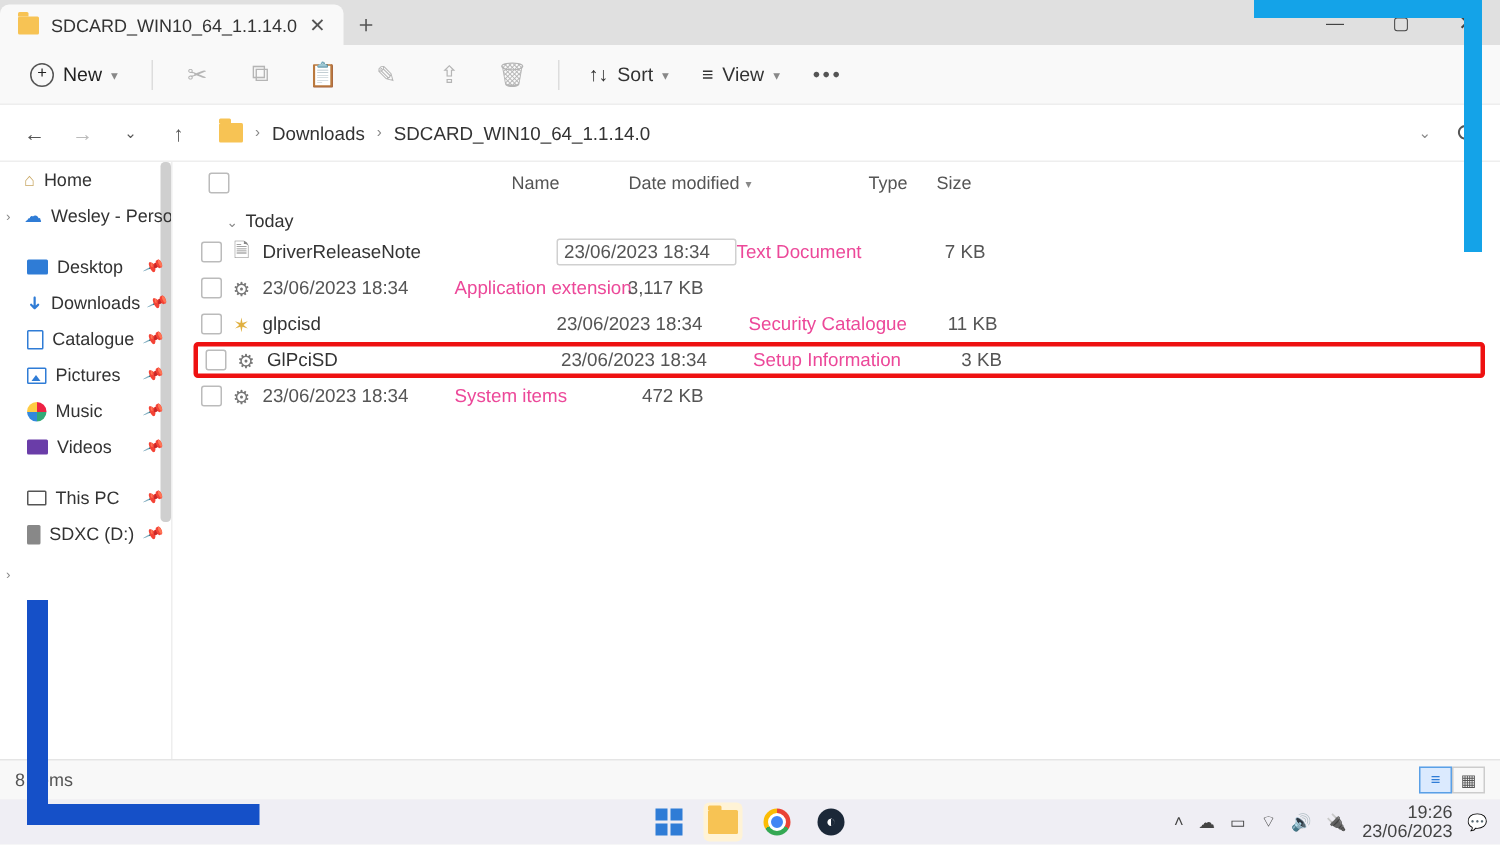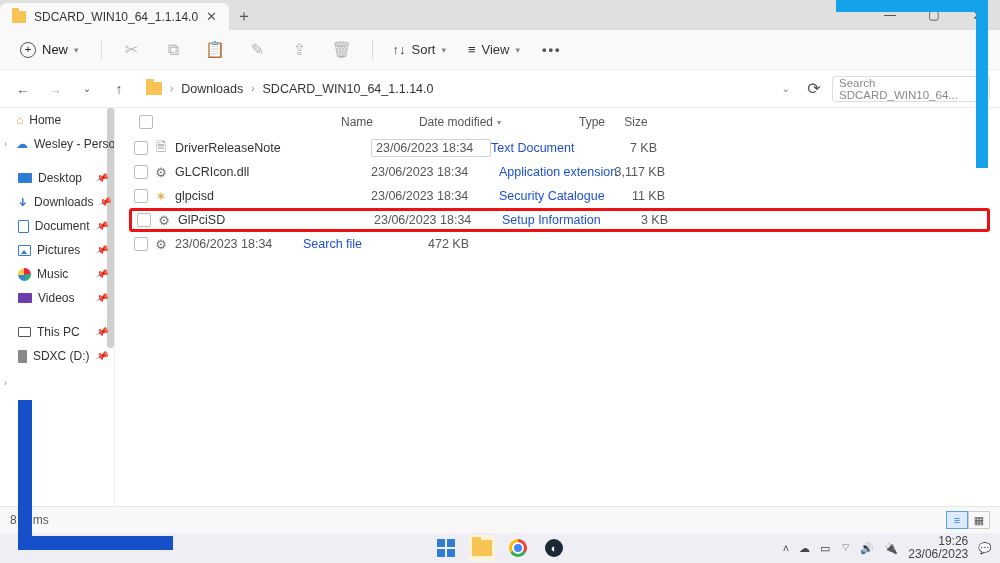--- a/index.html
+++ b/index.html
@@ -73,21 +73,21 @@
 .col-type { width:104px; }
 .col-size { width:62px; text-align:right; justify-content:center; }
 .files-header .sort-ind { font-size:8px; color:#888; }
 .group { padding:4px 0 2px 22px; font-size:12px; color:#333;}
 .group .chev { font-size:9px; color:#888; margin-right:2px;}
 .row { display:flex; align-items:center; height:24px; font-size:12.5px; color:#333; border-radius:3px; }
 .row .chk { width:14px; height:14px; border:1px solid #bbb; border-radius:2px; margin:0 5px; }
 .row .fico { width:16px; height:16px; display:flex; align-items:center; justify-content:center; margin-right:6px; font-size:13px; color:#888; }
 .row .rname { width:196px; white-space:nowrap; overflow:hidden; text-overflow:ellipsis; }
 .row .rdate { width:128px; color:#555; }
-.row .rtype { width:104px; color:#1d4ed8; white-space:nowrap; }
+.row .rtype { width:104px; color:#ec4899; white-space:nowrap; }
 .row .rsize { width:62px; text-align:right; color:#555;}
 .row.date-boxed .rdate { border:1px solid #d0d0d0; padding:1px 4px; border-radius:2px; width:120px;}
 .row.highlight-red { border:3px solid #e11; }
 .fico.doc { color:#888;}
 .fico.cat { color:#e0b040; }
 .fico.gear { color:#777;}
 .fico.sys { color:#777;}
 
 
 .statusbar { height:27px; background:#f8f8f8; border-top:1px solid #e5e5e5; display:flex; align-items:center; font-size:12px; color:#555; padding:0 10px;}
@@ -169,23 +169,20 @@
     <span class="folder-icon"></span>
     <span class="crumb-sep">›</span>
     <span>Downloads</span>
     <span class="crumb-sep">›</span>
     <span>SDCARD_WIN10_64_1.1.14.0</span>
   </div>
   <div class="addr-end">
     <span class="chev">⌄</span>
     <span class="refresh">⟳</span>
   </div>
-  <div class="search-box">
-    <span>Search SDCARD_WIN10_64...</span>
-  </div>
 </div>
 
 <div class="main">
 
   <div class="sidebar">
     <div class="sb-scroll"></div>
     <div class="sb-item top">
       <span class="ico-home">⌂</span>
       <span>Home</span>
     </div>
@@ -200,21 +197,21 @@
       <span>Desktop</span>
       <span class="pin">📌</span>
     </div>
     <div class="sb-item">
       <span class="ico-dl">➜</span>
       <span>Downloads</span>
       <span class="pin">📌</span>
     </div>
     <div class="sb-item">
       <span class="ico-doc"></span>
-      <span>Document</span>
+      <span>Catalogue</span>
       <span class="pin">📌</span>
     </div>
     <div class="sb-item">
       <span class="ico-pic"></span>
       <span>Pictures</span>
       <span class="pin">📌</span>
     </div>
     <div class="sb-item">
       <span class="ico-music"></span>
       <span>Music</span>
@@ -255,34 +252,37 @@
           <span class="sort-ind">▾</span>
         </div>
       <div class="col col-type">
           <span>Type</span>
         </div>
       <div class="col col-size">
           <span>Size</span>
         </div>
     </div>
 
+    <div class="group">
+      <span class="chev">⌄</span>
+      <span>Today</span>
+    </div>
 
     <div class="row date-boxed">
       <span class="chk"></span>
       <span class="fico doc">🗎</span>
       <span class="rname">DriverReleaseNote</span>
       <span class="rdate">23/06/2023 18:34</span>
       <span class="rtype">Text Document</span>
       <span class="rsize">7 KB</span>
     </div>
 
     <div class="row">
       <span class="chk"></span>
       <span class="fico gear">⚙</span>
-      <span class="rname">GLCRIcon.dll</span>
       <span class="rdate">23/06/2023 18:34</span>
       <span class="rtype">Application extension</span>
       <span class="rsize">3,117 KB</span>
     </div>
 
     <div class="row">
       <span class="chk"></span>
       <span class="fico cat">✶</span>
       <span class="rname">glpcisd</span>
       <span class="rdate">23/06/2023 18:34</span>
@@ -296,21 +296,21 @@
       <span class="rname">GlPciSD</span>
       <span class="rdate">23/06/2023 18:34</span>
       <span class="rtype">Setup Information</span>
       <span class="rsize">3 KB</span>
     </div>
 
     <div class="row">
       <span class="chk"></span>
       <span class="fico sys">⚙</span>
       <span class="rdate">23/06/2023 18:34</span>
-      <span class="rtype">Search file</span>
+      <span class="rtype">System items</span>
       <span class="rsize">472 KB</span>
     </div>
   </div>
 </div>
 
 <div class="statusbar">
   <span>8 items</span>
   <span class="spacer"></span>
   <div class="view-toggle">
     <div class="active">≡</div>

